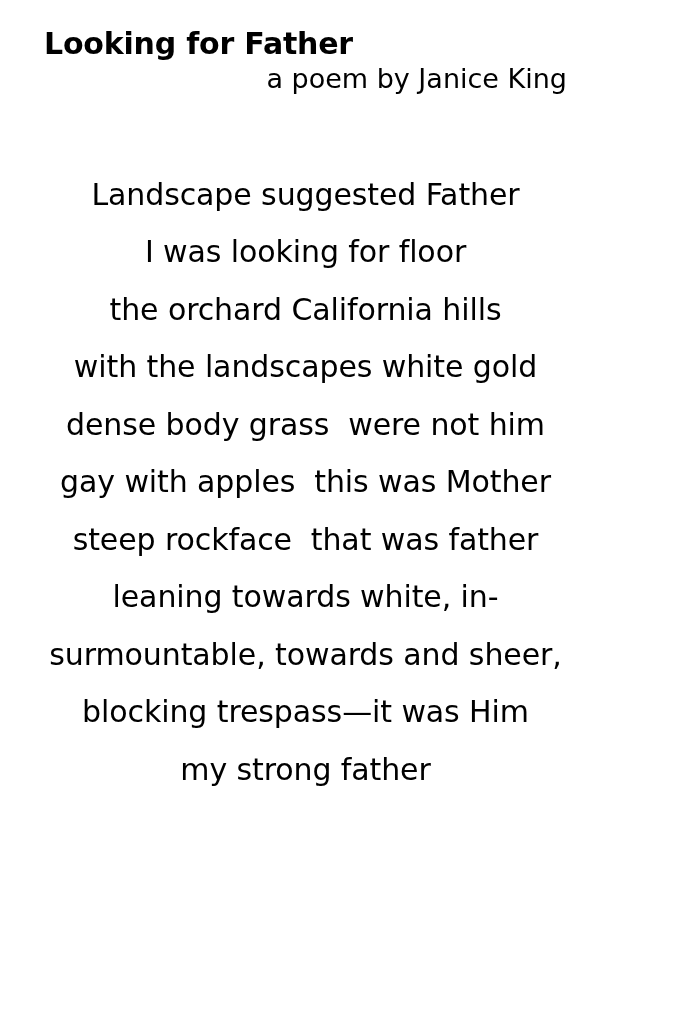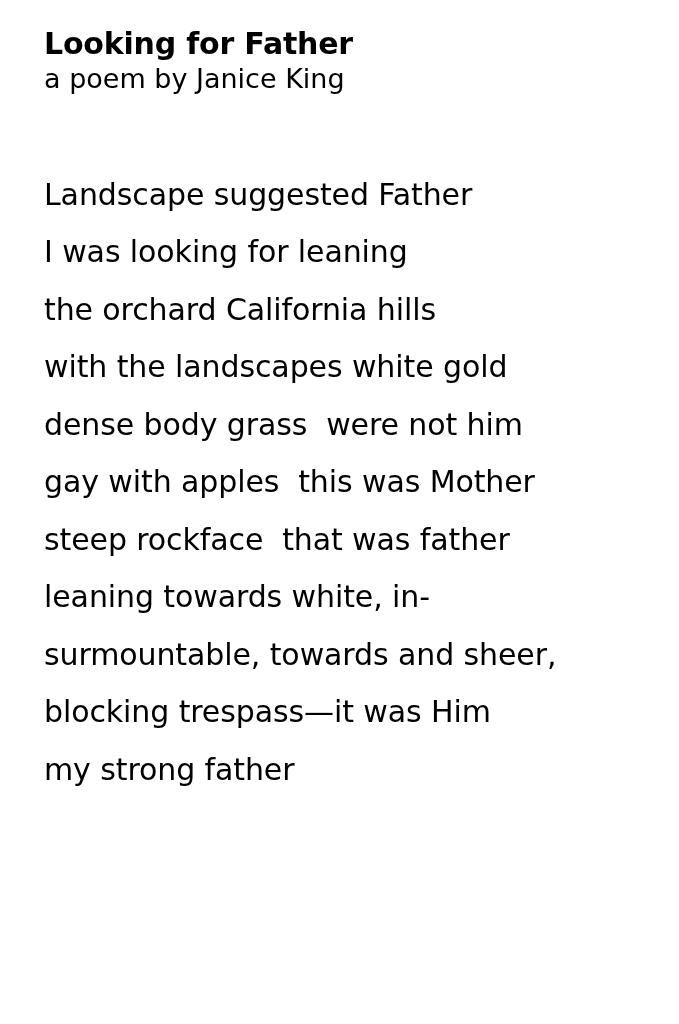--- a/index.html
+++ b/index.html
@@ -26,42 +26,44 @@
     font-weight: bold;
     line-height: 1.18;
     letter-spacing: -0.2px;
     margin: 0;
   }
   .poem-byline {
     font-size: 27px;
     font-weight: normal;
     line-height: 1.2;
     margin: 2px 0 0 0;
+    text-align: right;
   }
   .poem-body {
     margin-top: 70px;
   }
   .poem-line {
     font-size: 30px;
     line-height: 57.5px;
     white-space: pre;
     letter-spacing: -0.1px;
+    text-align: center;
   }
 </style>
 </head>
 <body>
 
 <div class="page">
 
   <h1 class="poem-title">Looking for Father</h1>
   <div class="poem-byline">a poem by Janice King</div>
 
   <div class="poem-body">
     <div class="poem-line">Landscape suggested Father</div>
-    <div class="poem-line">I was looking for leaning</div>
+    <div class="poem-line">I was looking for floor</div>
     <div class="poem-line">the orchard California hills</div>
     <div class="poem-line">with the landscapes white gold</div>
     <div class="poem-line">dense body grass  were not him</div>
     <div class="poem-line">gay with apples  this was Mother</div>
     <div class="poem-line">steep rockface  that was father</div>
     <div class="poem-line">leaning towards white, in-</div>
     <div class="poem-line">surmountable, towards and sheer,</div>
     <div class="poem-line">blocking trespass—it was Him</div>
     <div class="poem-line">my strong father</div>
   </div>

